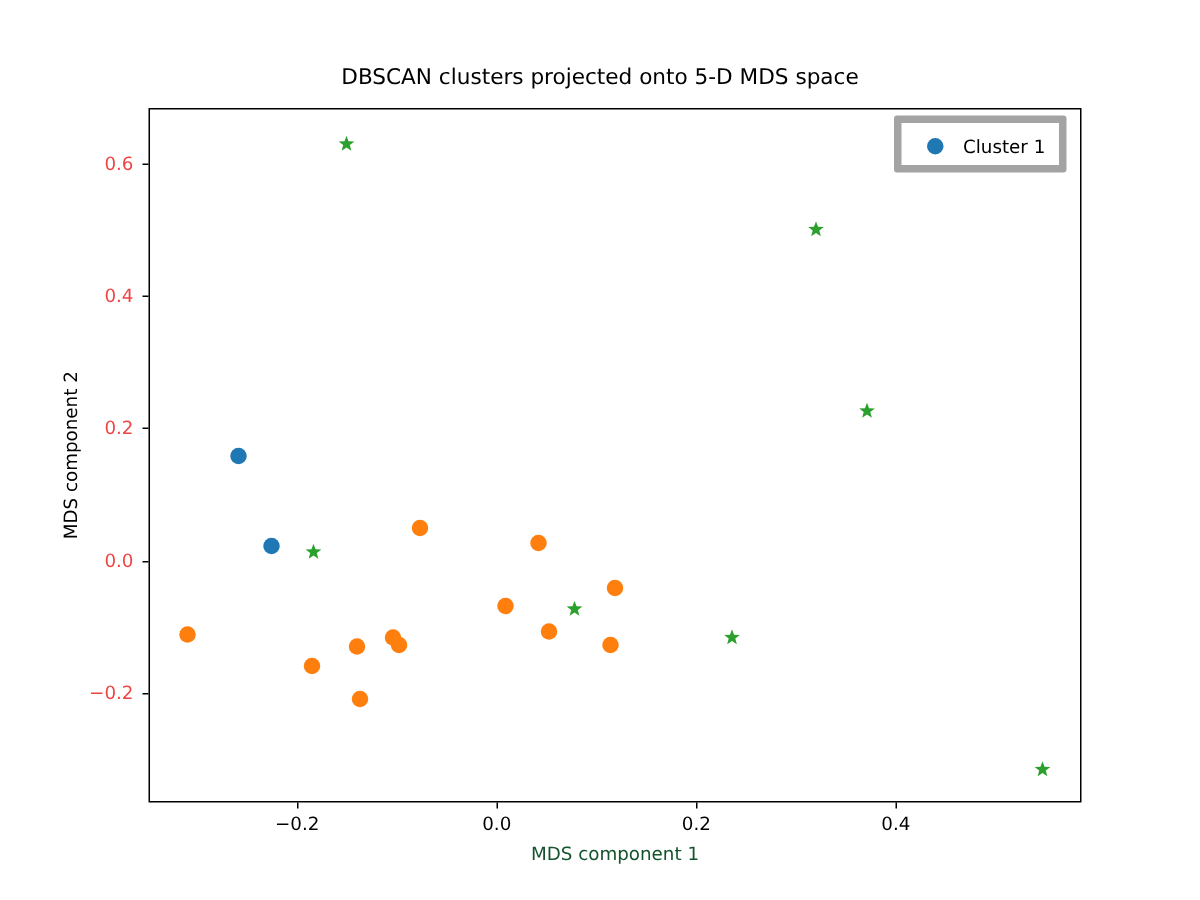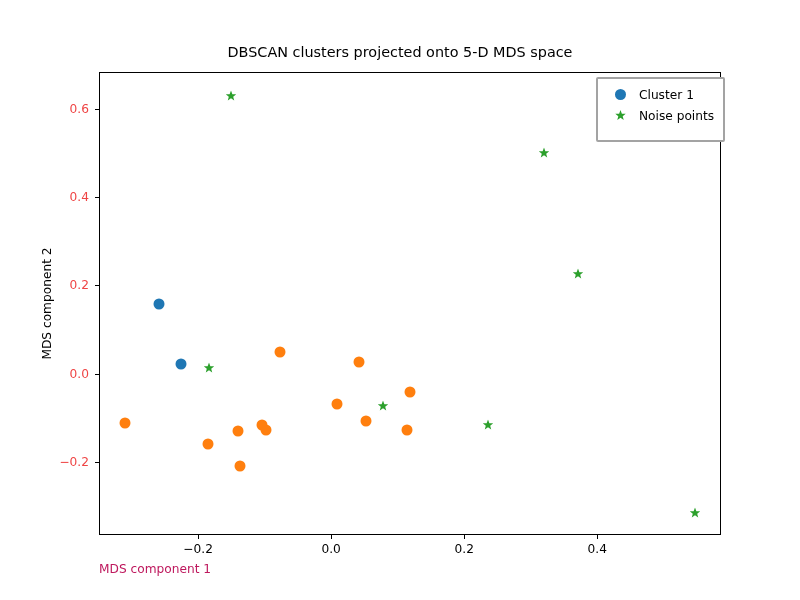--- a/index.html
+++ b/index.html
@@ -85,45 +85,46 @@
     color: #ef4444;
     transform: translate(-100%, -50%);
     white-space: nowrap;
     padding-left: 32px;
   }
   #xlabel {
     position: absolute;
     left: 99px;
     width: 622px;
     top: 562px;
-    font-size: 12.2px;
-    color: #be185d;
+    text-align: center;
+    font-size: 12.2px;
+    color: #14532d;
     white-space: nowrap;
   }
   #ylabel {
     position: absolute;
     left: 0;
     top: 0;
     width: 463px;
     text-align: center;
     font-size: 12.2px;
     color: #000000;
     white-space: nowrap;
     transform-origin: 0 0;
     transform: translate(40px, 535px) rotate(-90deg);
   }
   
   #legend {
     position: absolute;
     left: 596px;
     top: 77px;
-    border: 2px solid #a3a3a3;
+    border: 5px solid #a3a3a3;
     background: #ffffff;
     border-radius: 2px;
-    padding: 5px 9px 14px 9px;
+    padding: 5px 9px 2px 9px;
     box-sizing: border-box;
   }
   .legend-row {
     display: flex;
     align-items: center;
     height: 21px;
   }
   .legend-marker {
     width: 26px;
     display: flex;
@@ -224,23 +225,15 @@
   <div id="xlabel">MDS component 1</div>
   <div id="ylabel">MDS component 2</div>
 
   <div id="legend">
       <div class="legend-row">
         <span class="legend-marker">
           <span class="pt-circle" style="background: rgb(31, 119, 180); display: block;"></span>
         </span>
         <span class="legend-label">Cluster 1</span>
       </div>
-      <div class="legend-row">
-        <span class="legend-marker">
-          <svg width="11" height="11" viewBox="0 0 11 11">
-            <polygon points="5.50,0.00 6.86,3.63 10.73,3.80 7.70,6.21 8.73,9.95 5.50,7.81 2.27,9.95 3.30,6.21 0.27,3.80 4.14,3.63" fill="#2ca02c"></polygon>
-          </svg>
-        </span>
-        <span class="legend-label">Noise points</span>
-      </div>
     </div>
 
 </div>
 
 </body></html>

